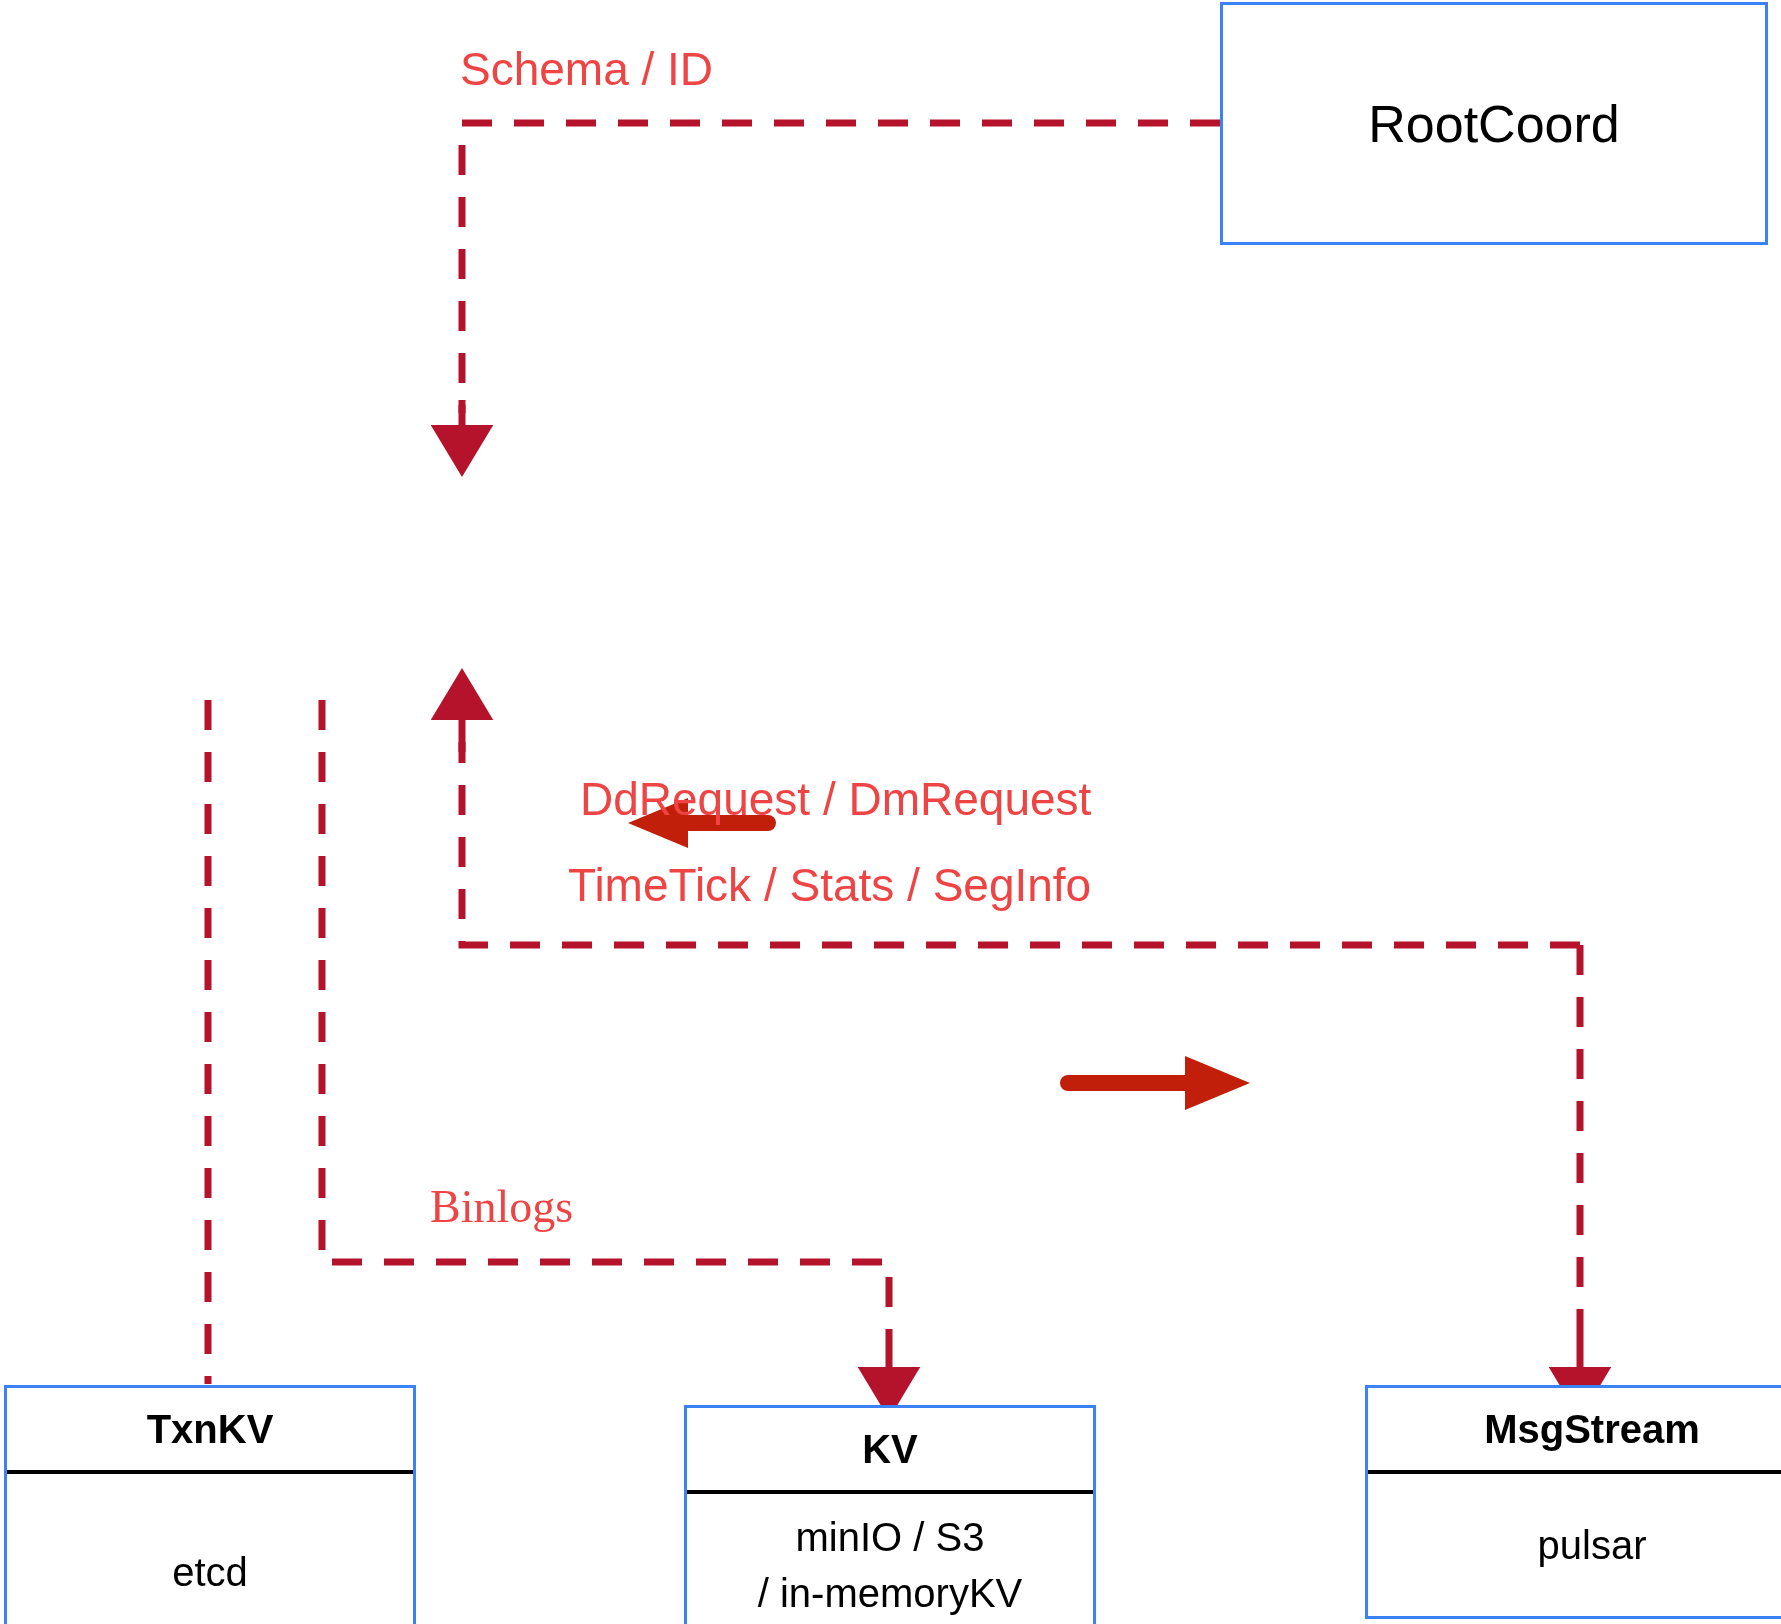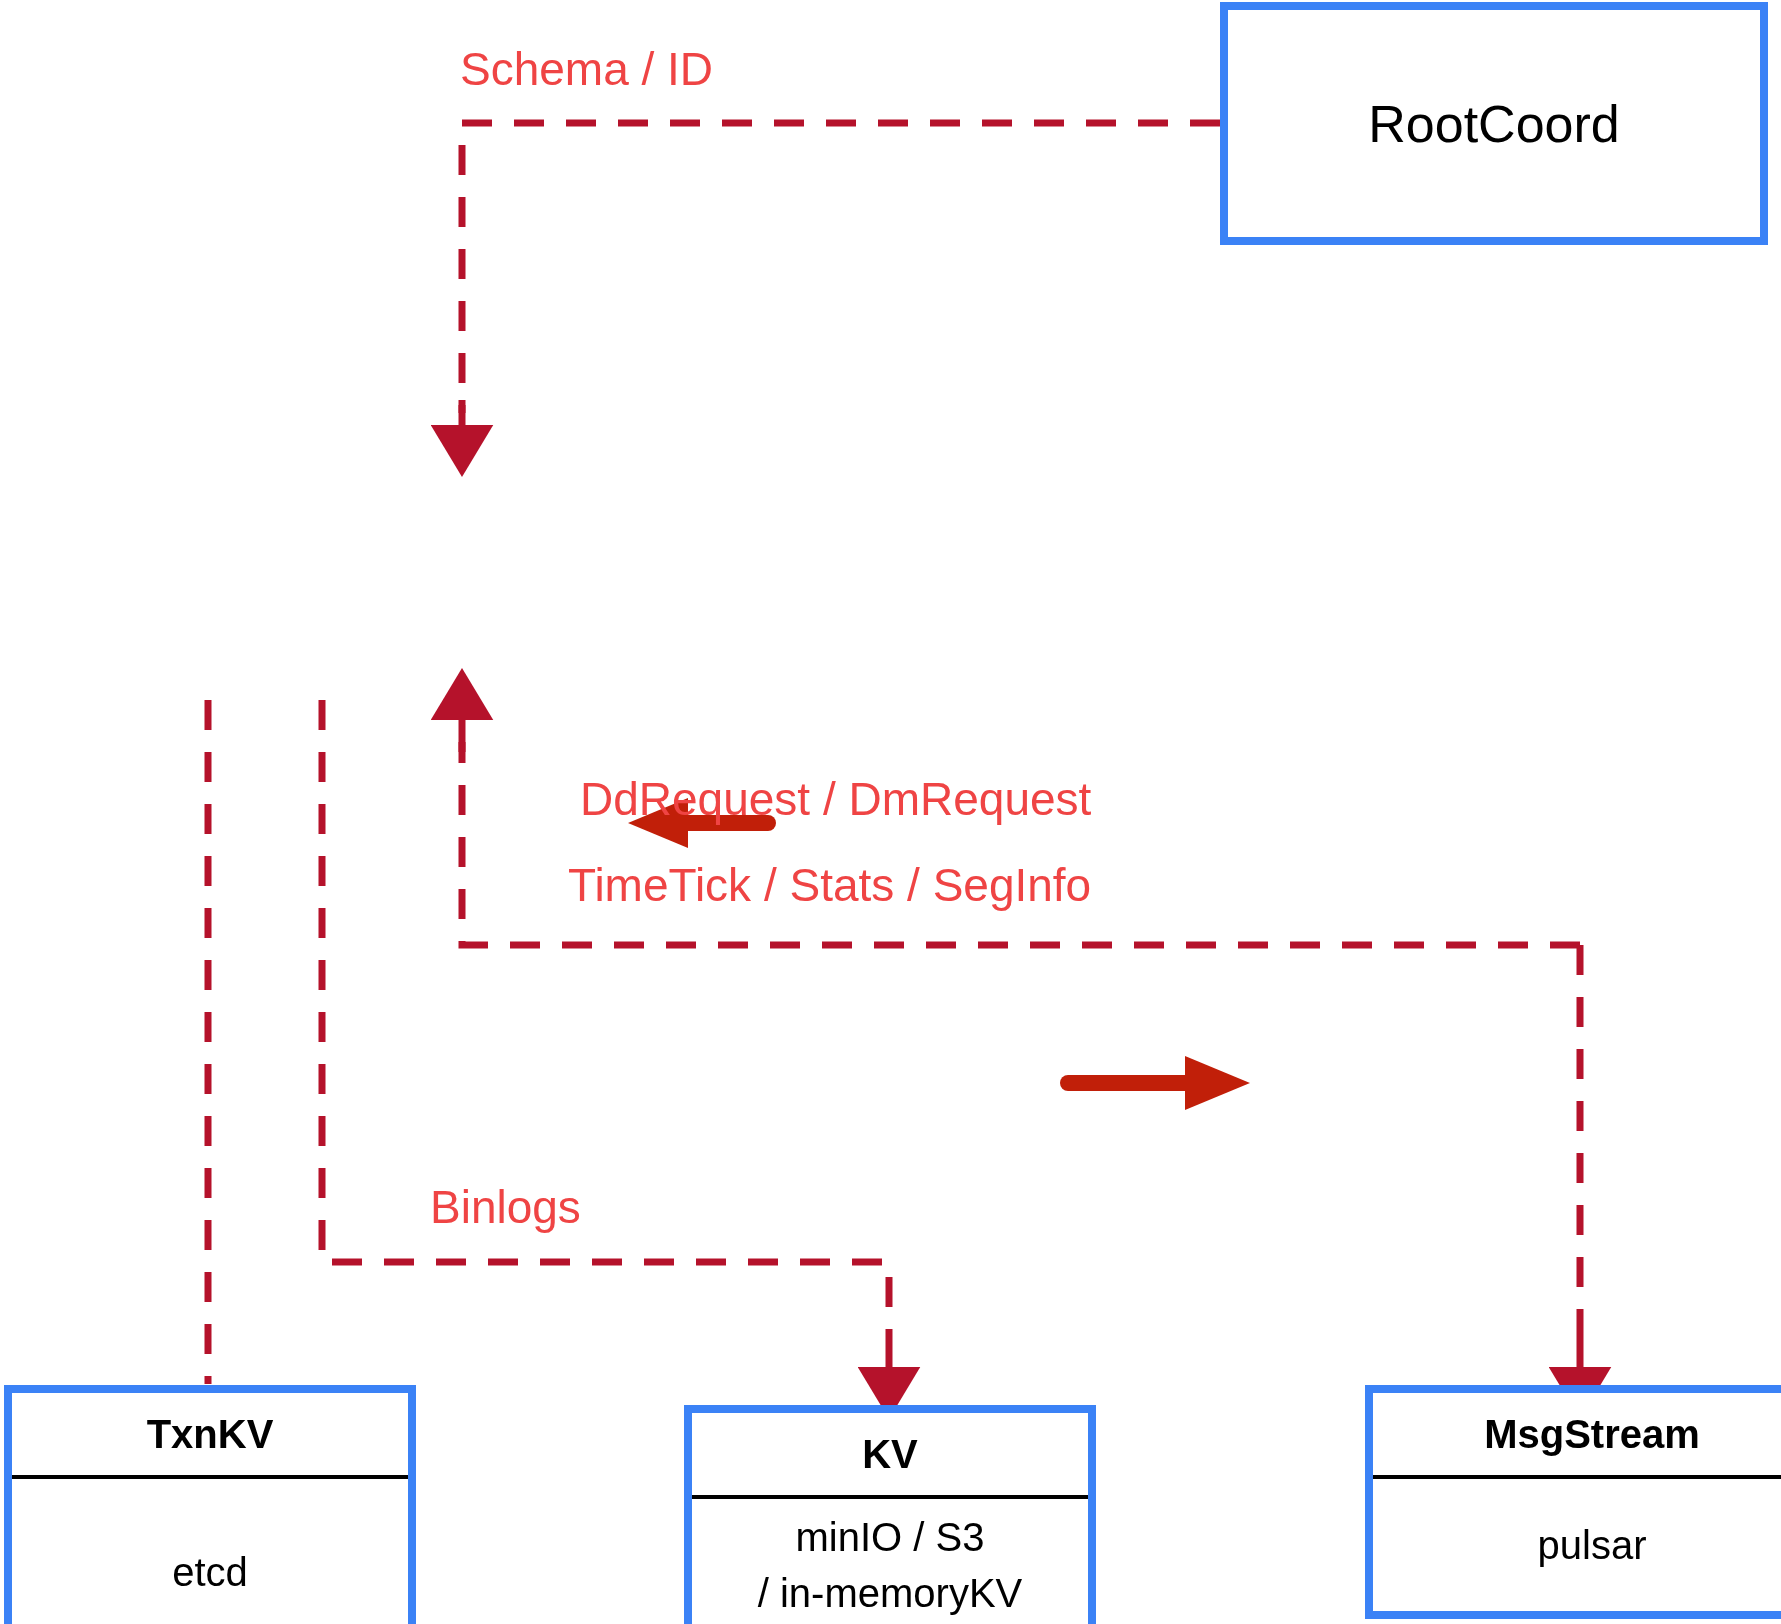--- a/index.html
+++ b/index.html
@@ -22,21 +22,21 @@
     width: 1781px;
     height: 1624px;
     pointer-events: none;
   }
   .node {
     position: absolute;
     box-sizing: border-box;
     background: #ffffff;
   }
   .node-plain {
-    border: 8px solid #3b82f6;
+    border: 3px solid #3b82f6;
   }
   .node-accent {
     border: 4px solid #B5122B;
   }
   .node-title {
     display: flex;
     align-items: center;
     justify-content: center;
     text-align: center;
     width: 100%;
@@ -128,20 +128,21 @@
   }
   #label-timetick {
     left: 568px;
     top: 858px;
     width: 515px;
   }
   #label-binlogs {
     left: 430px;
     top: 1180px;
     width: 190px;
+    font-family: Liberation Serif, serif;
   }
 </style>
 </head>
 <body>
 
 <div id="canvas">
 
   <svg class="layer" viewBox="0 0 1781 1624">
     <defs>
       <marker id="arrowDash" markerWidth="9" markerHeight="9" refX="2.2" refY="4.5" orient="auto" markerUnits="strokeWidth">

